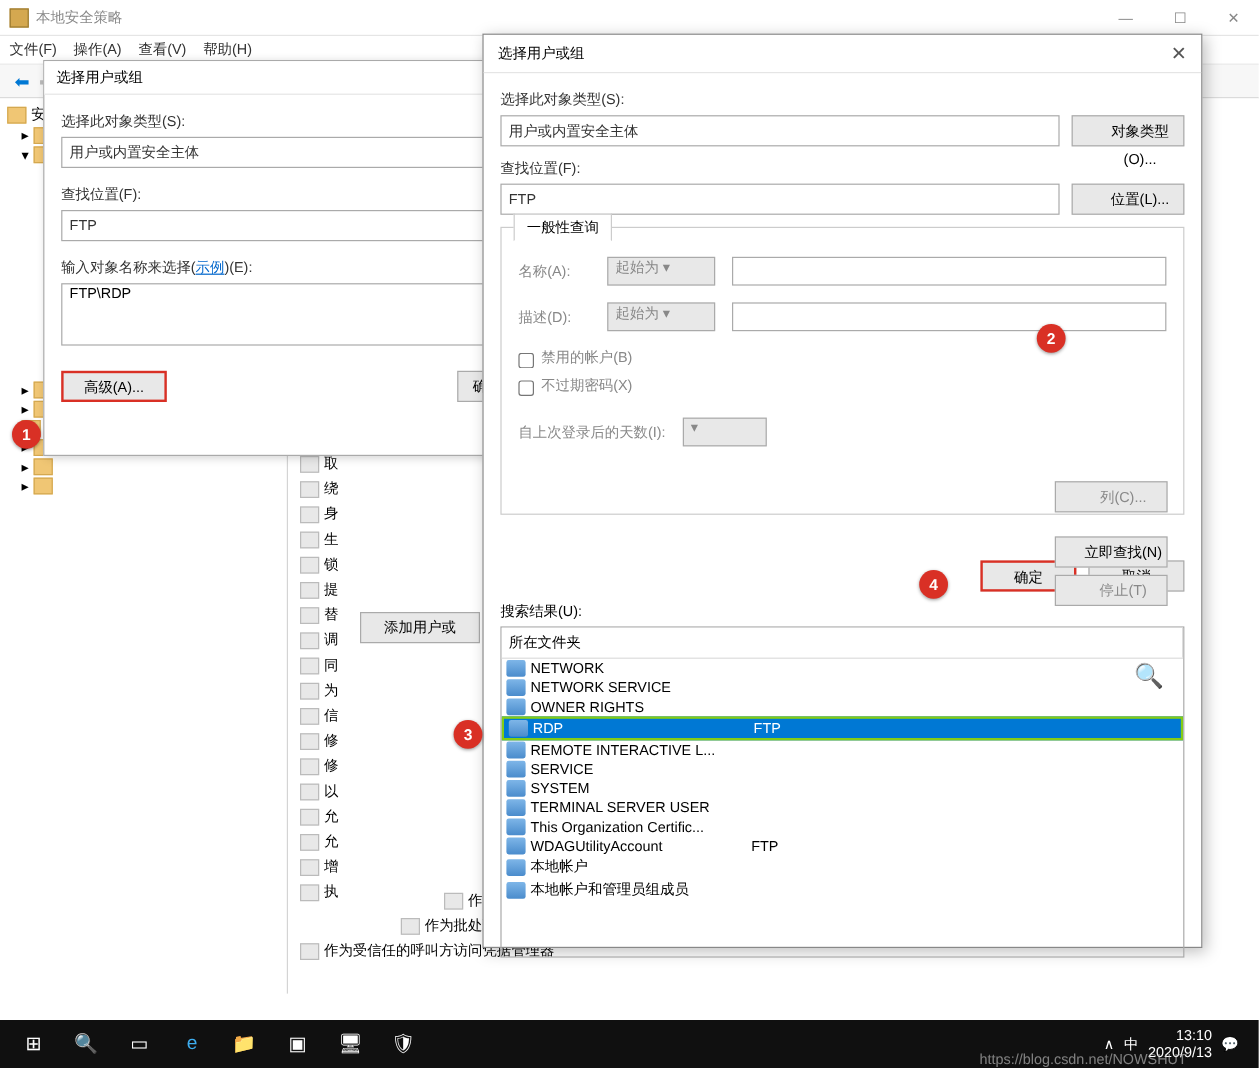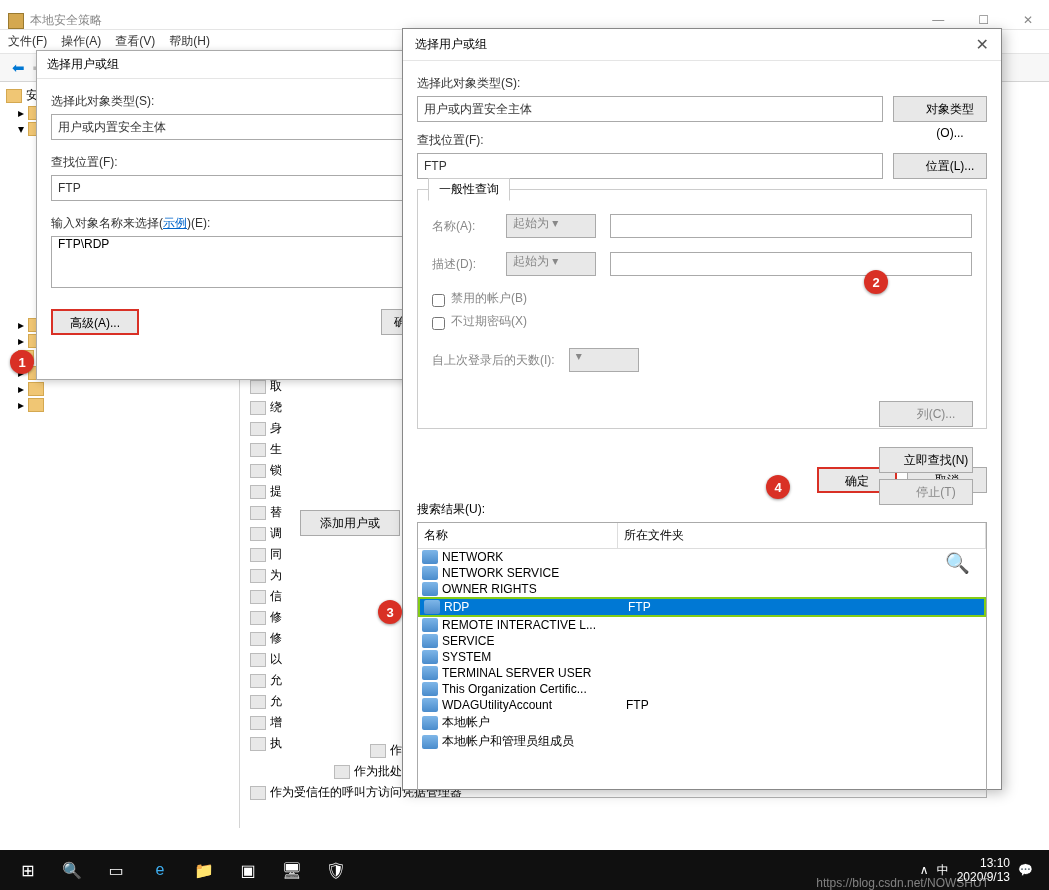--- a/index.html
+++ b/index.html
@@ -1,18 +1,18 @@
 <!DOCTYPE html>
 <html><head>
 <meta charset="utf-8">
 <style>
 * { box-sizing: border-box; margin: 0; padding: 0; font-family: "Microsoft YaHei", "Segoe UI", sans-serif; font-size: 12px; }
 body { background: #fff; width: 1049px; height: 890px; position: relative; overflow: hidden; }
 
-.titlebar { height: 30px; display: flex; align-items: flex-end; padding: 0 8px; background: #fff; border-bottom: 1px solid #e5e5e5; }
+.titlebar { height: 30px; display: flex; align-items: center; padding: 0 8px; background: #fff; border-bottom: 1px solid #e5e5e5; }
 .titlebar .icon { width: 16px; height: 16px; margin-right: 6px; background: #d4a850; border: 1px solid #9a7a30; }
 .titlebar .title { color: #888; font-size: 12px; }
 .titlebar .winbtns { margin-left: auto; display: flex; gap: 18px; color: #888; font-size: 13px; }
 .titlebar .winbtns span { cursor: pointer; padding: 2px 8px; }
 
 .menubar { height: 24px; display: flex; align-items: center; padding: 0 8px; gap: 14px; color: #333; border-bottom: 1px solid #e5e5e5; }
 .menubar span { cursor: pointer; }
 
 .toolbar { height: 28px; display: flex; align-items: center; padding: 0 8px; border-bottom: 1px solid #d4d4d4; background: #f7f7f7; }
 .toolbar .arrow { color: #0078d4; font-size: 15px; padding: 0 4px; }
@@ -326,21 +326,20 @@
     </div>
 
     <div class="dlg2-actions">
       <div class="btn ok-hl">确定</div>
       <div class="btn">取消</div>
     </div>
 
     <div class="results-lbl">搜索结果(U):</div>
     <div class="results">
       <div class="res-head">
-        <div style="width:200px">名称</div>
         <div style="flex:1">所在文件夹</div>
       </div>
       <div id="reslist">
           <div class="res-row">
             <span class="res-icon"></span>
             <span class="res-name">NETWORK</span>
             <span class="res-folder"></span>
           </div>
           <div class="res-row">
             <span class="res-icon"></span>

